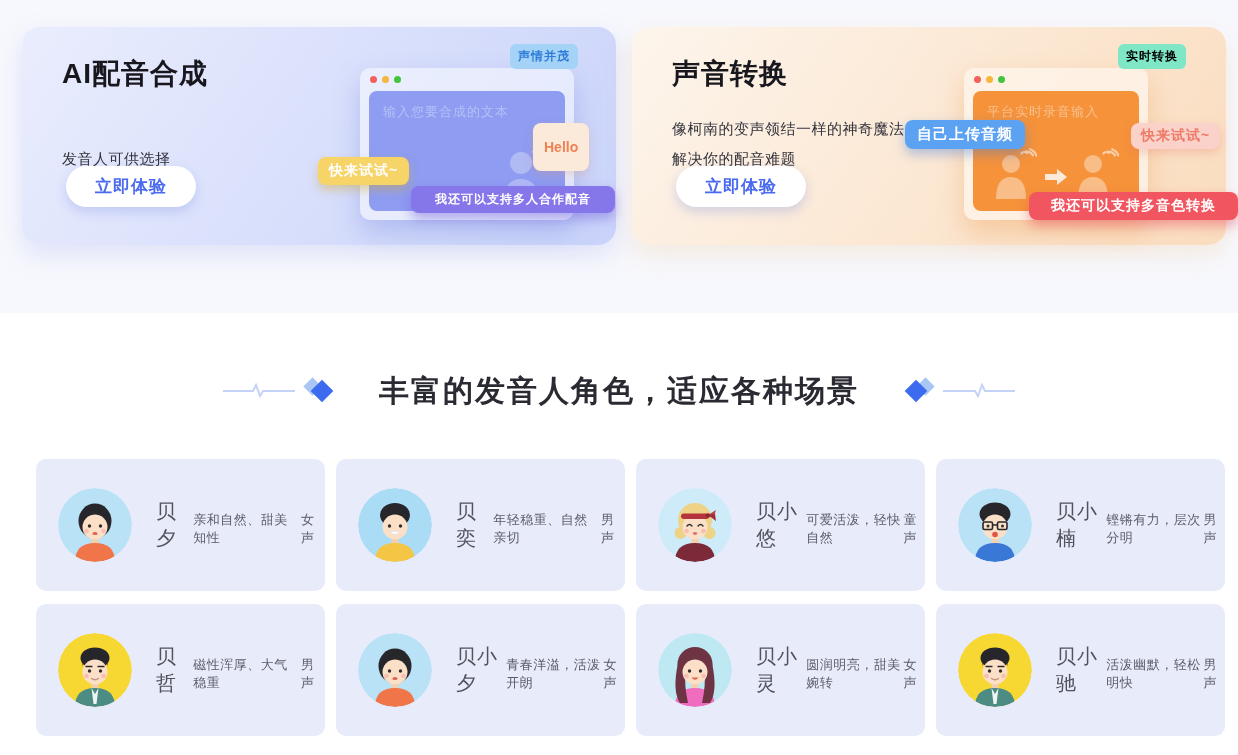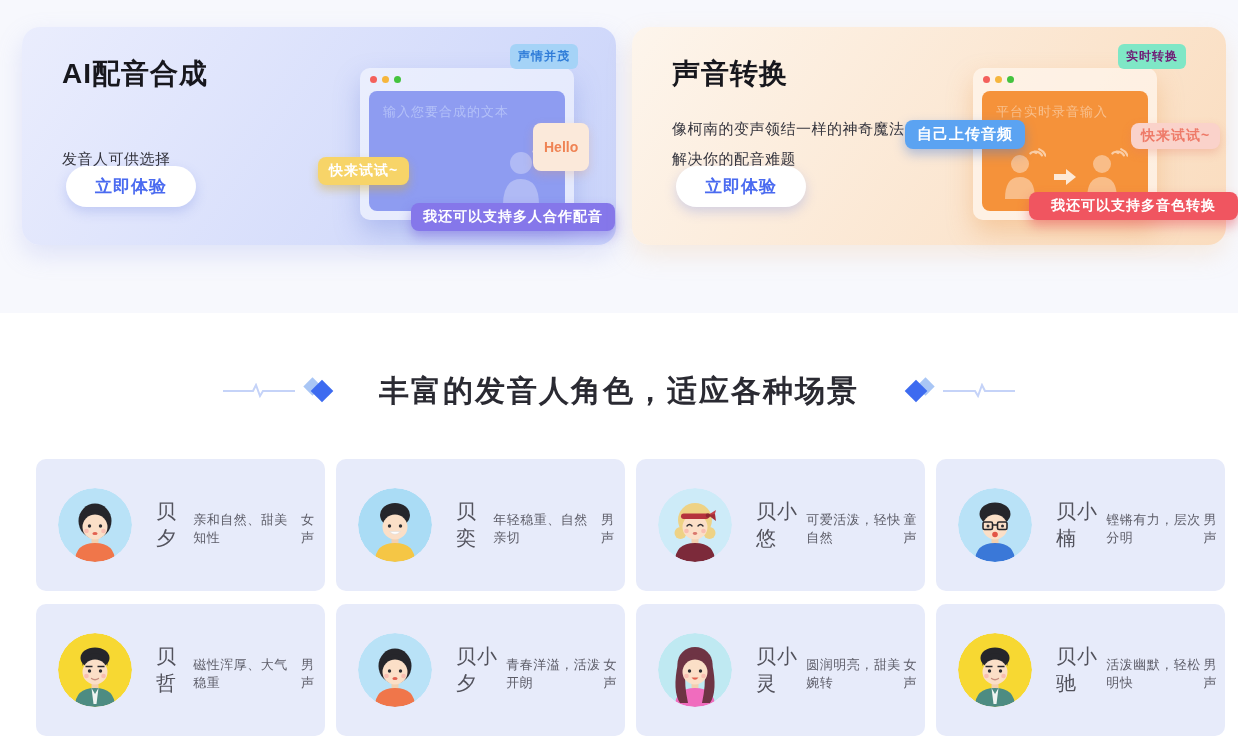--- a/index.html
+++ b/index.html
@@ -30,21 +30,21 @@
   .cta-btn { position:absolute; left:44px; top:139px; width:130px; height:41px;
              border:none; border-radius:21px; background:#ffffff; cursor:pointer;
              font-family:inherit; font-size:17px; font-weight:700; color:#4a6af0;
              box-shadow:0 5px 12px rgba(120,140,230,0.30); letter-spacing:1px; }
 
   
   .mock-win { position:absolute; border-radius:10px; }
   .c1 .mock-win { left:338px; top:41px; width:214px; height:152px;
                   background:rgba(248,250,255,0.55);
                   box-shadow:0 12px 26px rgba(110,130,220,0.35); }
-  .c2 .mock-win { left:341px; top:41px; width:184px; height:152px;
+  .c2 .mock-win { left:332px; top:41px; width:184px; height:152px;
                   background:rgba(255,248,240,0.65);
                   box-shadow:0 12px 26px rgba(235,150,70,0.35); }
   .win-dots { position:absolute; left:10px; top:8px; display:flex; gap:5px; }
   .dot { width:7px; height:7px; border-radius:50%; }
   .dot.r { background:#f4605c; } .dot.y { background:#f6b63d; } .dot.g { background:#44c33e; }
   .win-panel { position:absolute; left:9px; right:9px; top:23px; bottom:9px; border-radius:8px; }
   .c1 .win-panel { background:#8e9cf1; }
   .c2 .win-panel { background:#f5923a; }
   .win-placeholder { position:absolute; left:14px; top:12px; font-size:13px; letter-spacing:1px; }
   .c1 .win-placeholder { color:#b3c0f8; }
@@ -55,21 +55,21 @@
 
   
   .badge { position:absolute; font-weight:700; white-space:nowrap; }
   .badge.corner { top:17px; font-size:12px; padding:4px 8px; border-radius:6px; letter-spacing:1px; }
   .c1 .badge.corner { right:38px; }
   .c2 .badge.corner { right:40px; }
   .badge.hello  { left:511px; top:96px; font-size:14px; padding:16px 11px; border-radius:8px;
                   box-shadow:0 4px 10px rgba(230,150,100,0.25); }
   .badge.try1   { left:296px; top:130px; font-size:14px; padding:5px 11px; border-radius:8px;
                   box-shadow:0 5px 10px rgba(210,170,60,0.45); letter-spacing:1px; }
-  .badge.bottom1{ left:389px; top:176px; font-size:14px; padding:5px 12px; border-radius:8px;
+  .badge.bottom1{ left:389px; top:159px; font-size:12px; padding:5px 24px; border-radius:8px;
                   box-shadow:0 6px 12px rgba(110,90,220,0.45); letter-spacing:1px; }
   .badge.upload { left:273px; top:93px; font-size:15px; padding:5px 12px; border-radius:8px;
                   box-shadow:0 5px 12px rgba(60,120,220,0.40); letter-spacing:1px; }
   .badge.try2   { left:499px; top:96px; font-size:14px; padding:4px 10px; border-radius:8px;
                   box-shadow:0 4px 10px rgba(230,120,100,0.30); letter-spacing:1px; }
   .badge.bottom2{ left:397px; top:165px; font-size:14px; padding:5px 22px; border-radius:8px;
                   box-shadow:0 6px 12px rgba(230,70,90,0.45); letter-spacing:1px; }
 
   
   .section-heading { position:absolute; left:0; top:366px; width:1238px; height:50px;
@@ -150,21 +150,21 @@
             </svg>
             <svg width="44" height="54" viewBox="0 0 44 54">
               <path d="M30 12 a4 4 0 0 1 4 -4 M32 8 a8 8 0 0 1 8 -2 M34 3 a11 11 0 0 1 9 1" transform="rotate(40 34 8)" stroke="rgba(255,255,255,0.55)" stroke-width="2.2" fill="none" stroke-linecap="round"></path>
               <circle cx="18" cy="19" r="9" fill="rgba(255,255,255,0.40)"></circle>
               <path d="M3 54 Q3 32 18 32 Q33 32 33 54 Z" fill="rgba(255,255,255,0.40)"></path>
             </svg>
           </span>
         </div>
       </div>
 
-      <span class="badge corner" style="background: rgb(127, 231, 198); color: #701a75; text-align: center;">实时转换</span>
+      <span class="badge corner" style="background: rgb(127, 231, 198); color: #000000; text-align: center;">实时转换</span>
       <span class="badge upload" style="background: rgb(91, 163, 242); color: rgb(255, 255, 255);">自己上传音频</span>
       <span class="badge try2" style="background: rgb(250, 210, 202); color: rgb(238, 122, 104);">快来试试~</span>
       <span class="badge bottom2" style="background: rgb(240, 85, 96); color: rgb(255, 255, 255);">我还可以支持多音色转换</span>
     </article>
   </section>
 
   <div class="section-heading">
     <span class="deco">
       <svg width="72" height="16" viewBox="0 0 72 16">
         <path d="M0 8 H26 L30 8 L33 2 L37 13 L40 8 H72" stroke="#c5d3f8" stroke-width="2" fill="none"></path>

